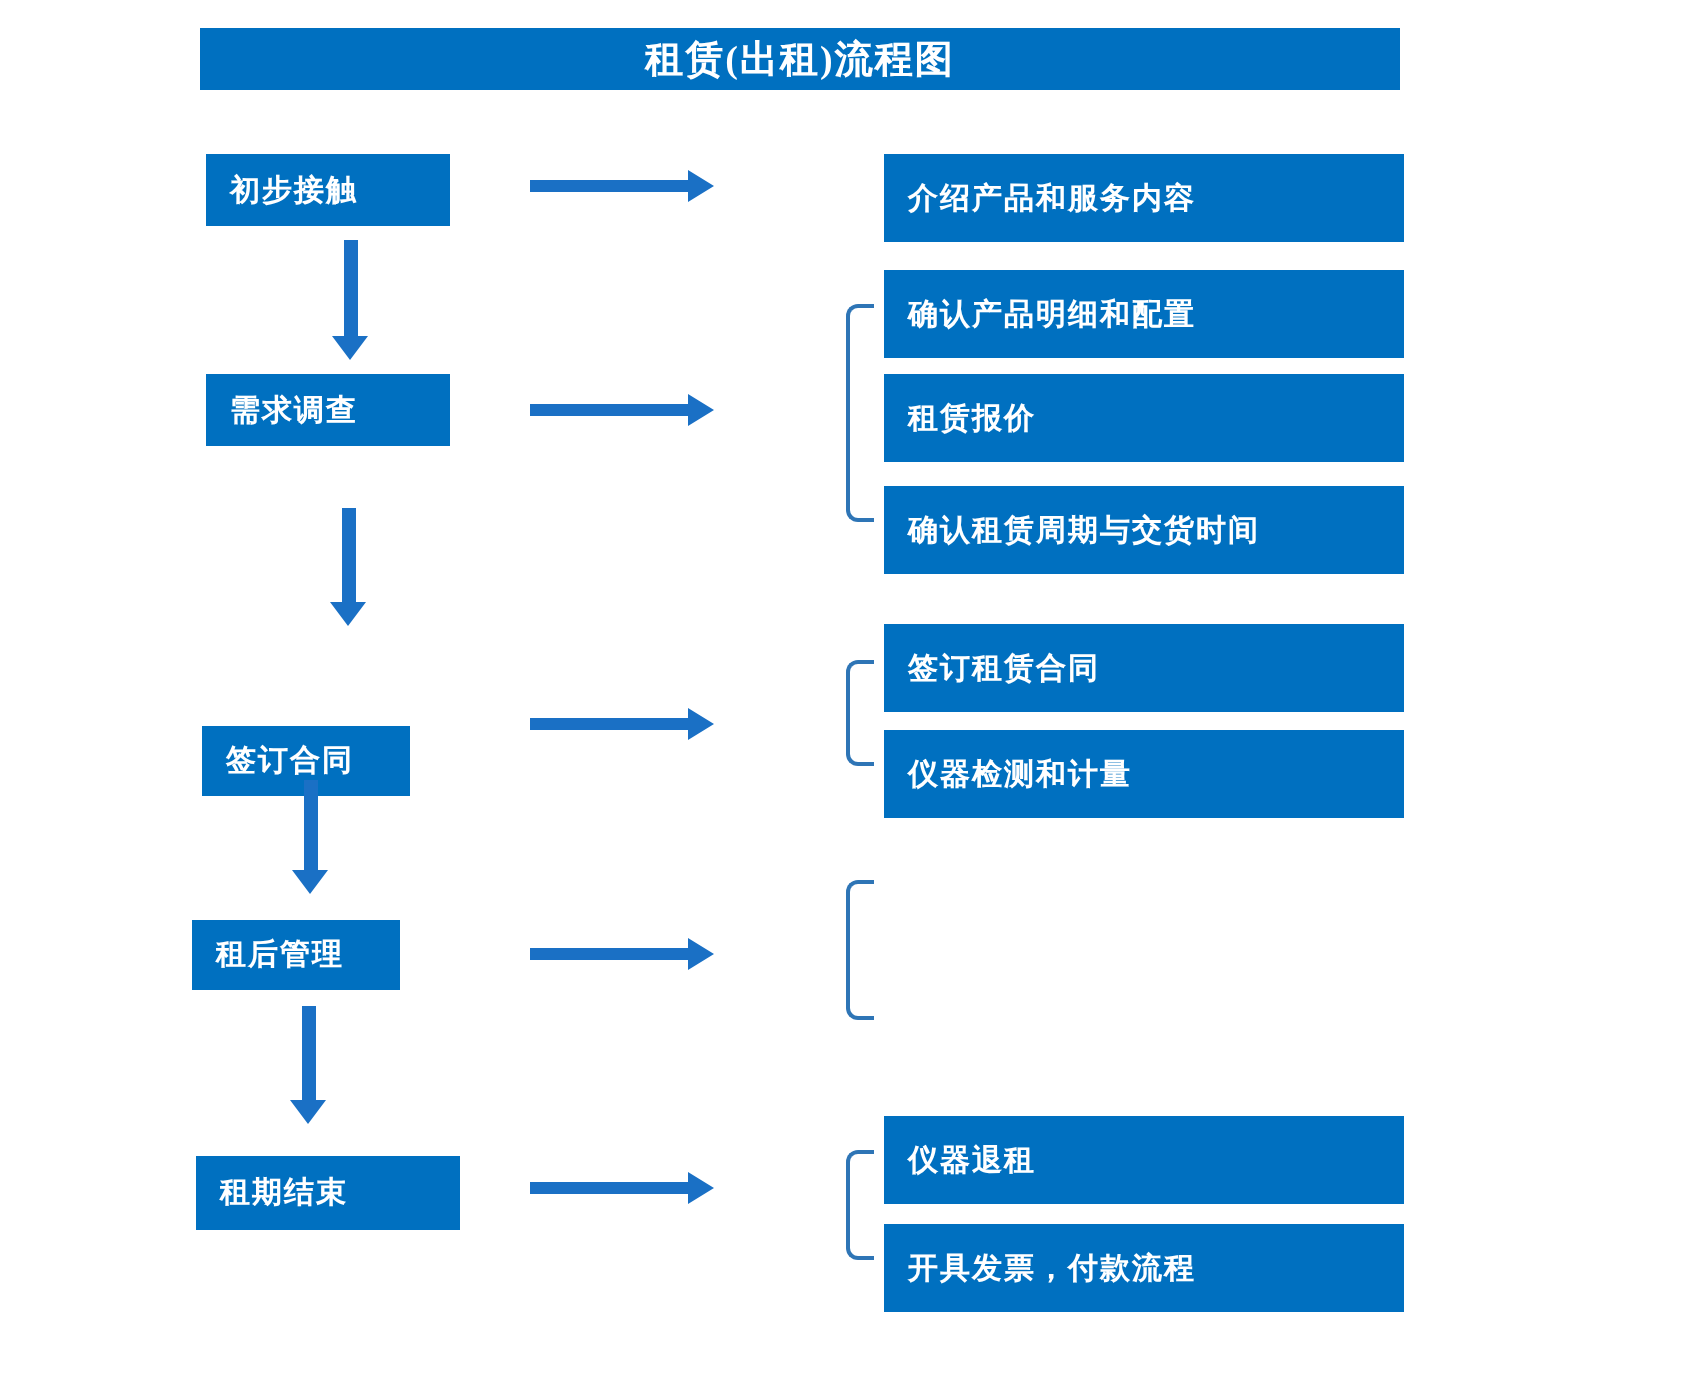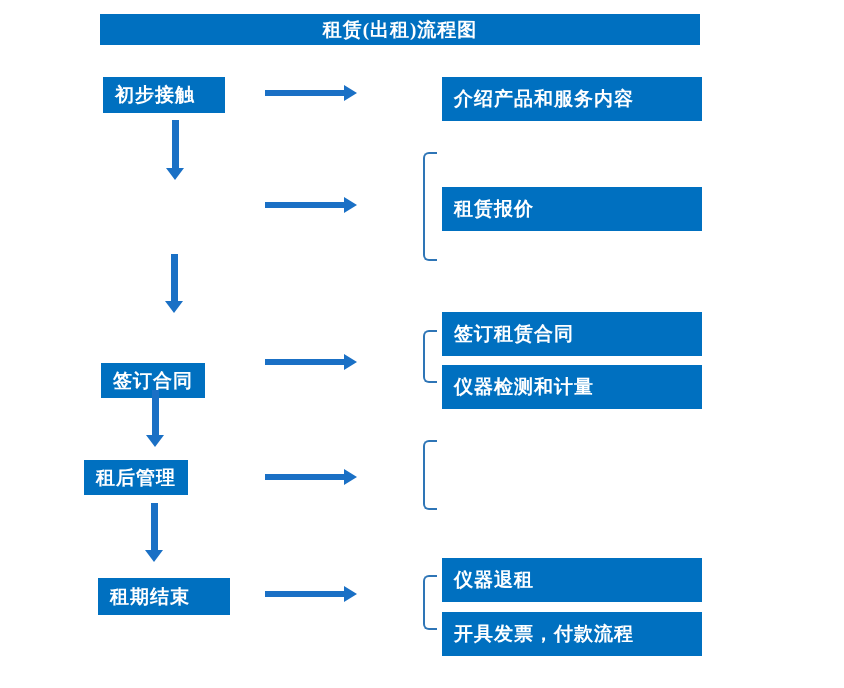--- a/index.html
+++ b/index.html
@@ -32,21 +32,21 @@
     display: flex;
     align-items: center;
     justify-content: center;
     letter-spacing: 1px;
   }
 
   .stage-box, .step-box {
     position: absolute;
     background: var(--box-fill);
     color: var(--text-color);
-    font-size: 19px;
+    font-size: 15px;
     font-weight: bold;
     display: flex;
     align-items: center;
     padding-left: 12px;
     letter-spacing: 1px;
     white-space: nowrap;
     overflow: hidden;
   }
 
   .step-box { left: 442px; width: 260px; height: 44px; }
@@ -97,27 +97,30 @@
 </head>
 <body>
 
 <div class="canvas">
 
   <div class="title-bar">
     <span>租赁(出租)流程图</span>
   </div>
 
   <div class="stage-box" style="left:103px;top:77px;width:122px;height:36px">初步接触</div>
+  <div class="stage-box" style="left:103px;top:187px;width:122px;height:36px">需求调查</div>
   <div class="stage-box" style="left:101px;top:363px;width:104px;height:35px">签订合同</div>
-  <div class="stage-box" style="left:84px;top:460px;width:104px;height:35px">租后管理</div>
+  <div class="stage-box" style="left:96px;top:460px;width:104px;height:35px">租后管理</div>
   <div class="stage-box" style="left:98px;top:578px;width:132px;height:37px">租期结束</div>
 
   <div class="step-box" style="top:77px">介绍产品和服务内容</div>
 
+  <div class="step-box" style="top:135px">确认产品明细和配置</div>
   <div class="step-box" style="top:187px">租赁报价</div>
+  <div class="step-box" style="top:243px">确认租赁周期与交货时间</div>
 
   <div class="step-box" style="top:312px">签订租赁合同</div>
   <div class="step-box" style="top:365px">仪器检测和计量</div>
 
 
   <div class="step-box" style="top:558px">仪器退租</div>
   <div class="step-box" style="top:612px">开具发票，付款流程</div>
 
   <div class="h-arrow" style="top:85px">
     <div class="shaft"></div>

